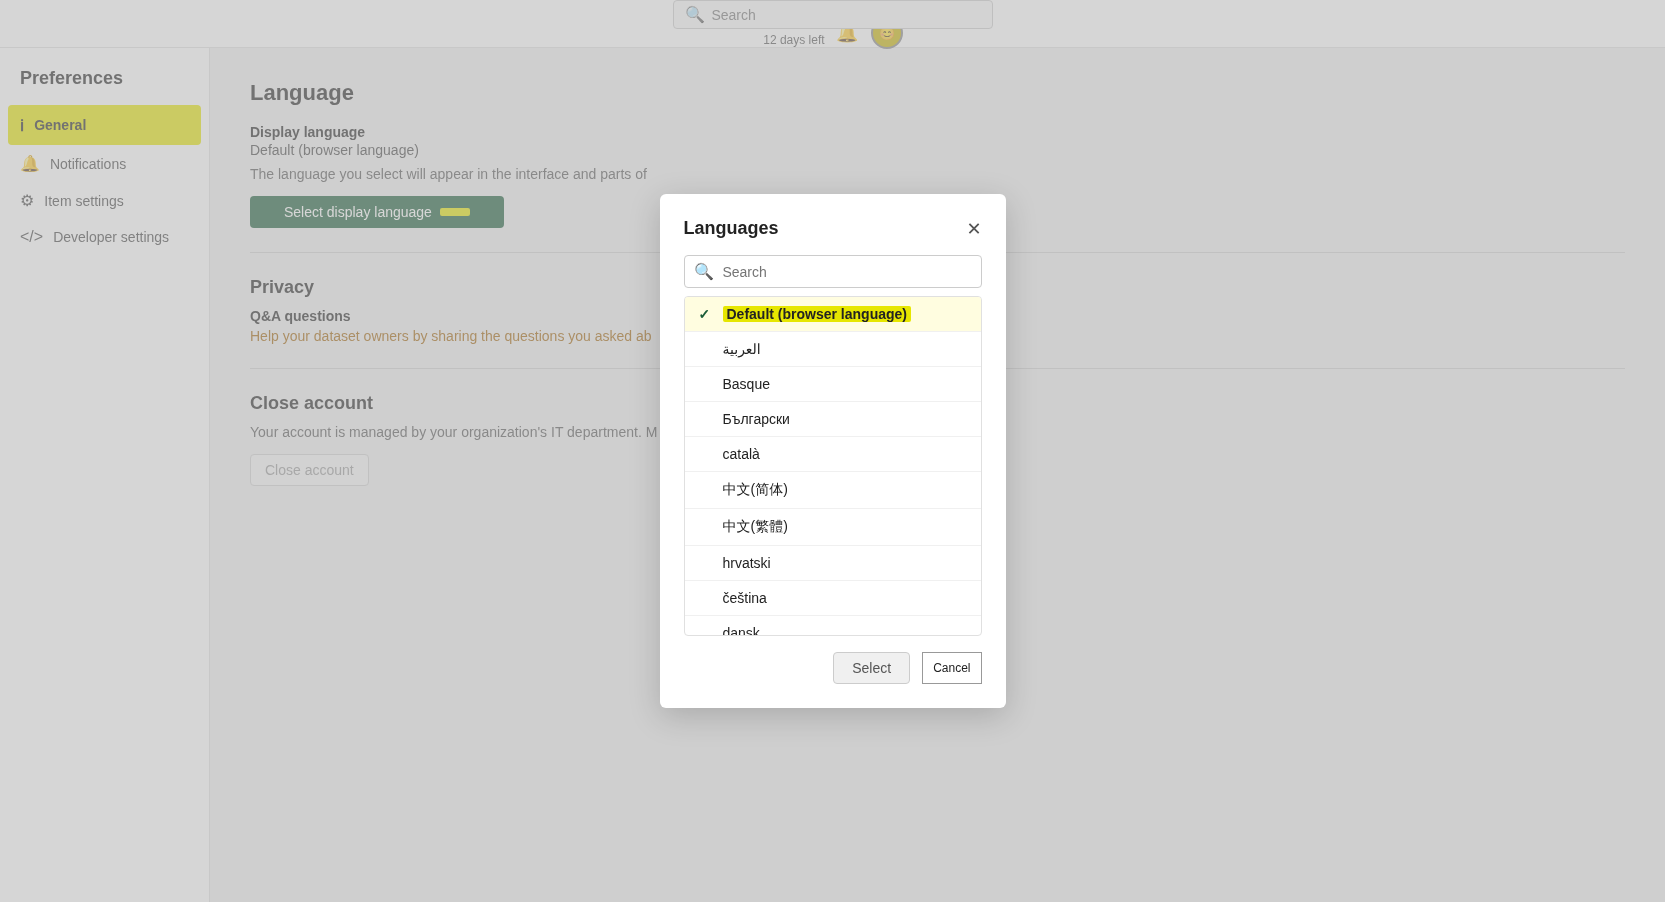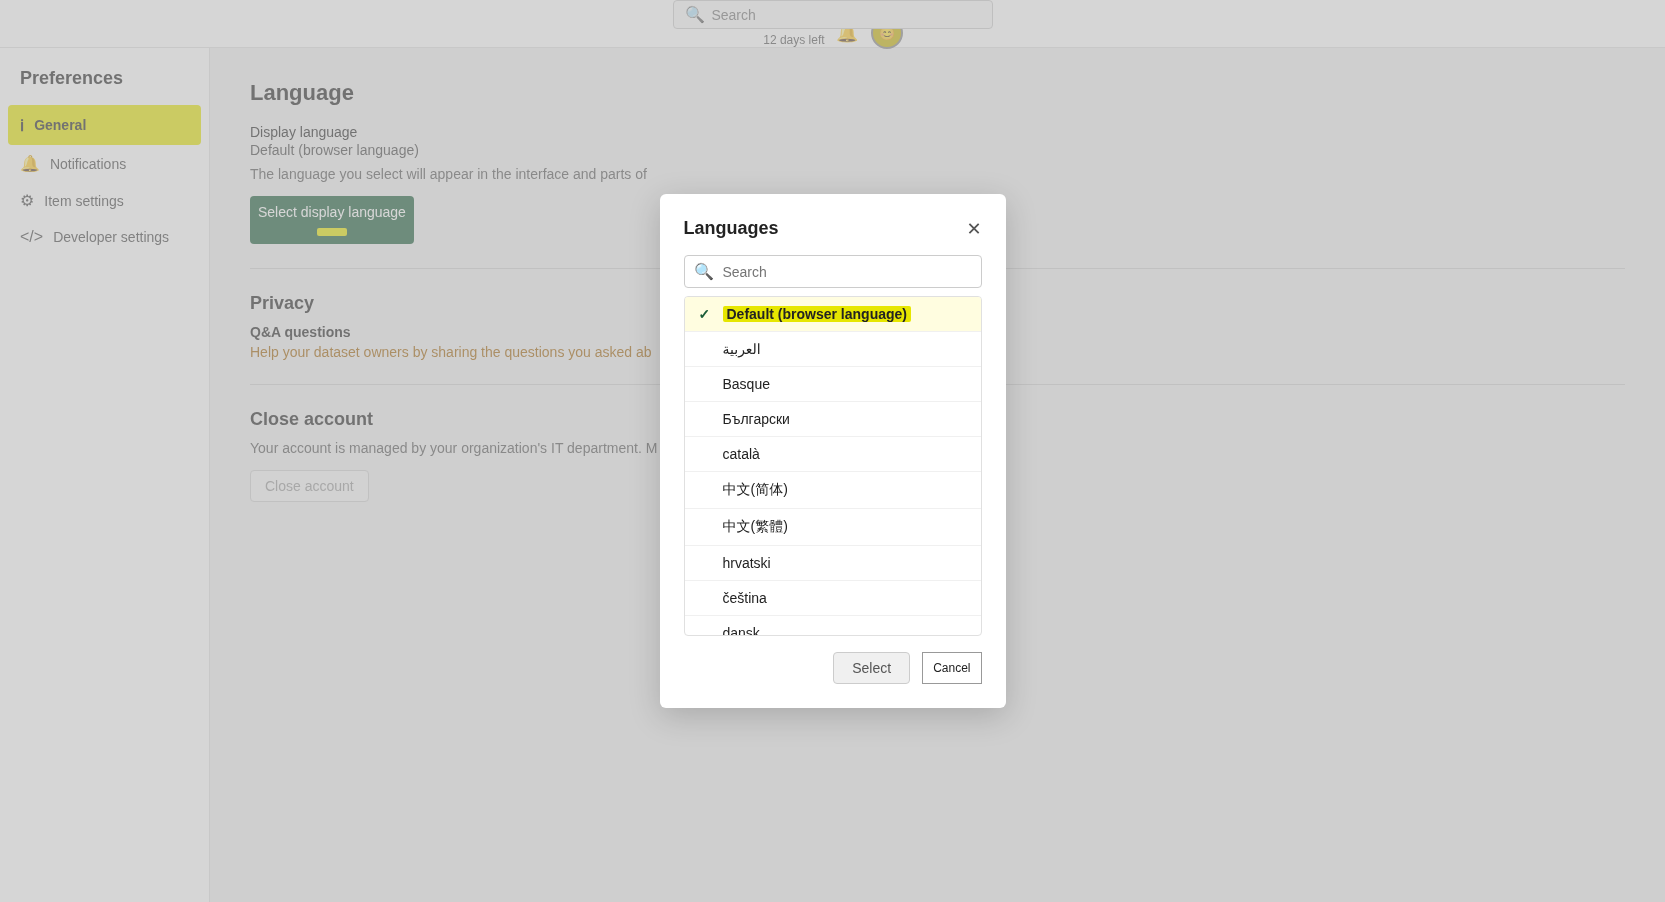--- a/index.html
+++ b/index.html
@@ -53,27 +53,27 @@
       margin: 0 8px; padding: 9px 12px;
     }
     .sidebar-item .icon { font-size: 16px; }
 
     
     .main-content {
       flex: 1; padding: 32px 40px; overflow-y: auto; position: relative;
       background: #f0f0f0;
     }
     .section-title { font-size: 22px; font-weight: 600; color: #222; margin-bottom: 18px; }
-    .field-label { font-size: 14px; font-weight: 400; color: #222; margin-bottom: 2px; }
+    .field-label { font-size: 14px; font-weight: 700; color: #222; margin-bottom: 2px; }
     .field-value { font-size: 14px; color: #444; margin-bottom: 8px; }
     .field-desc { font-size: 14px; color: #555; margin-bottom: 14px; }
     .select-lang-btn {
       background: #1a5c38; color: #fff; border: none; border-radius: 4px;
-      padding: 8px 8px; font-size: 14px; cursor: pointer; font-weight: 500;
-      display: inline-flex; align-items: center; gap: 8px; flex-direction: column;
+      padding: 8px 34px; font-size: 14px; cursor: pointer; font-weight: 500;
+      display: inline-flex; align-items: center; gap: 8px;
     }
     .select-lang-btn .highlight-bar {
       display: inline-block; width: 30px; height: 8px; background: #e6e600; border-radius: 2px;
     }
     .divider { border: none; border-top: 1px solid #d0d0d0; margin: 24px 0; }
 
     .privacy-title { font-size: 18px; font-weight: 600; color: #222; margin-bottom: 10px; }
     .qa-label { font-size: 14px; font-weight: 600; color: #222; margin-bottom: 4px; }
     .qa-desc { font-size: 14px; color: #a16207; margin-bottom: 12px; }
 

